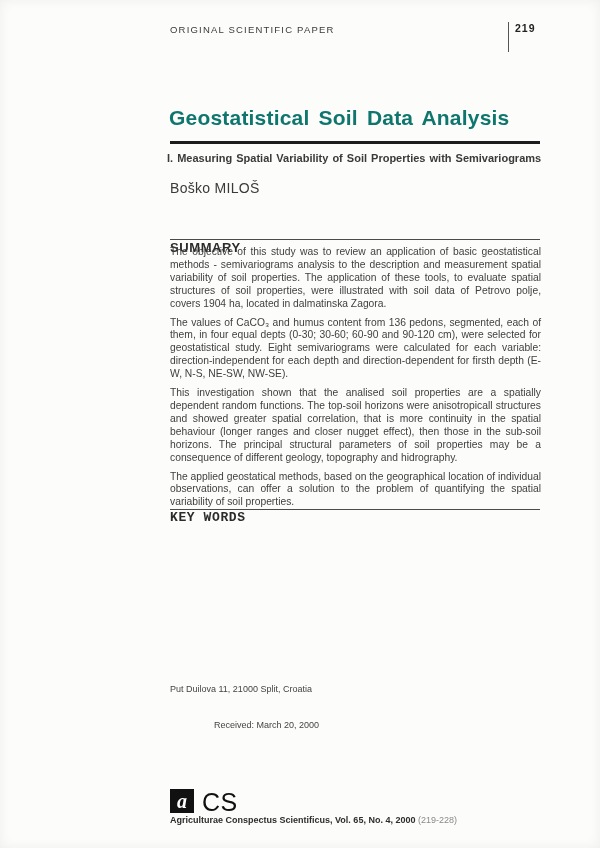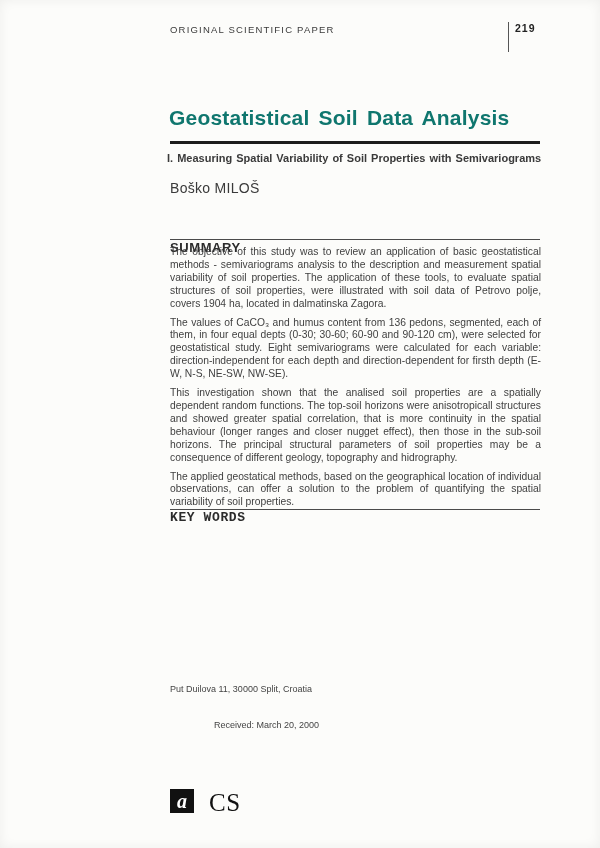--- a/index.html
+++ b/index.html
@@ -48,22 +48,22 @@
   .received{position:absolute;left:170px;top:720px;font-size:9px;color:#444;padding-left:44px;}
   
   .logo{position:absolute;left:170px;top:787px;height:26px;display:flex;align-items:flex-end;}
   .logo-box{
     width:24px;height:24px;background:#111;color:#fff;
     display:flex;align-items:center;justify-content:center;
     font-family:"Liberation Serif","DejaVu Serif",serif;
     font-style:italic;font-weight:bold;font-size:20px;line-height:1;
   }
   .logo-cs{
-    font-family:Liberation Serif, serif;
-    font-size:25px;line-height:0.85;color:#111;margin-left:15px;letter-spacing:0.5px;
+    font-family:Liberation Sans, sans-serif;
+    font-size:25px;line-height:0.85;color:#111;margin-left:8px;letter-spacing:0.5px;
   }
   .journal-line{position:absolute;left:170px;top:815px;font-size:9px;color:#333;}
   .journal-line .jl-main{font-weight:bold;color:#2d2d2d;}
   .journal-line .jl-pages{color:#8a8a8a;font-weight:normal;}
 </style>
 </head>
 <body>
 
 <div class="page">
 
@@ -86,23 +86,26 @@
     <p>The objective of this study was to review an application of basic geostatistical methods - semivariograms analysis to the description and measurement spatial variability of soil properties. The application of these tools, to evaluate spatial structures of soil properties, were illustrated with soil data of Petrovo polje, covers 1904 ha, located in dalmatinska Zagora.</p>
     <p>The values of CaCO₃ and humus content from 136 pedons, segmented, each of them, in four equal depts (0-30; 30-60; 60-90 and 90-120 cm), were selected for geostatistical study. Eight semivariograms were calculated for each variable: direction-independent for each depth and direction-dependent for firsth depth (E-W, N-S, NE-SW, NW-SE).</p>
     <p>This investigation shown that the analised soil properties are a spatially dependent random functions. The top-soil horizons were anisotropicall structures and showed greater spatial correlation, that is more continuity in the spatial behaviour (longer ranges and closer nugget effect), then those in the sub-soil horizons. The principal structural parameters of soil properties may be a consequence of different geology, topography and hidrography.</p>
     <p>The applied geostatical methods, based on the geographical location of individual observations, can offer a solution to the problem of quantifying the spatial variability of soil properties.</p>
   </div>
 
   <div class="sec-head keywords-head">KEY WORDS</div>
   <div class="keywords-rule"></div>
 
   <div class="affiliation">
-    <div>Put Duilova 11, 30000 Split, Croatia</div>
+    <div>Put Duilova 11, 21000 Split, Croatia</div>
   </div>
   <div class="received">Received: March 20, 2000</div>
 
   <div class="logo">
     <div class="logo-box">a</div>
     <div class="logo-cs">CS</div>
   </div>
 
+  <div class="journal-line">
+    <span class="jl-main">Agriculturae Conspectus Scientificus, Vol. 65, No. 4, 2000</span><span class="jl-pages"> (219-228)</span>
+  </div>
 
 </div>
 
 </body></html>

